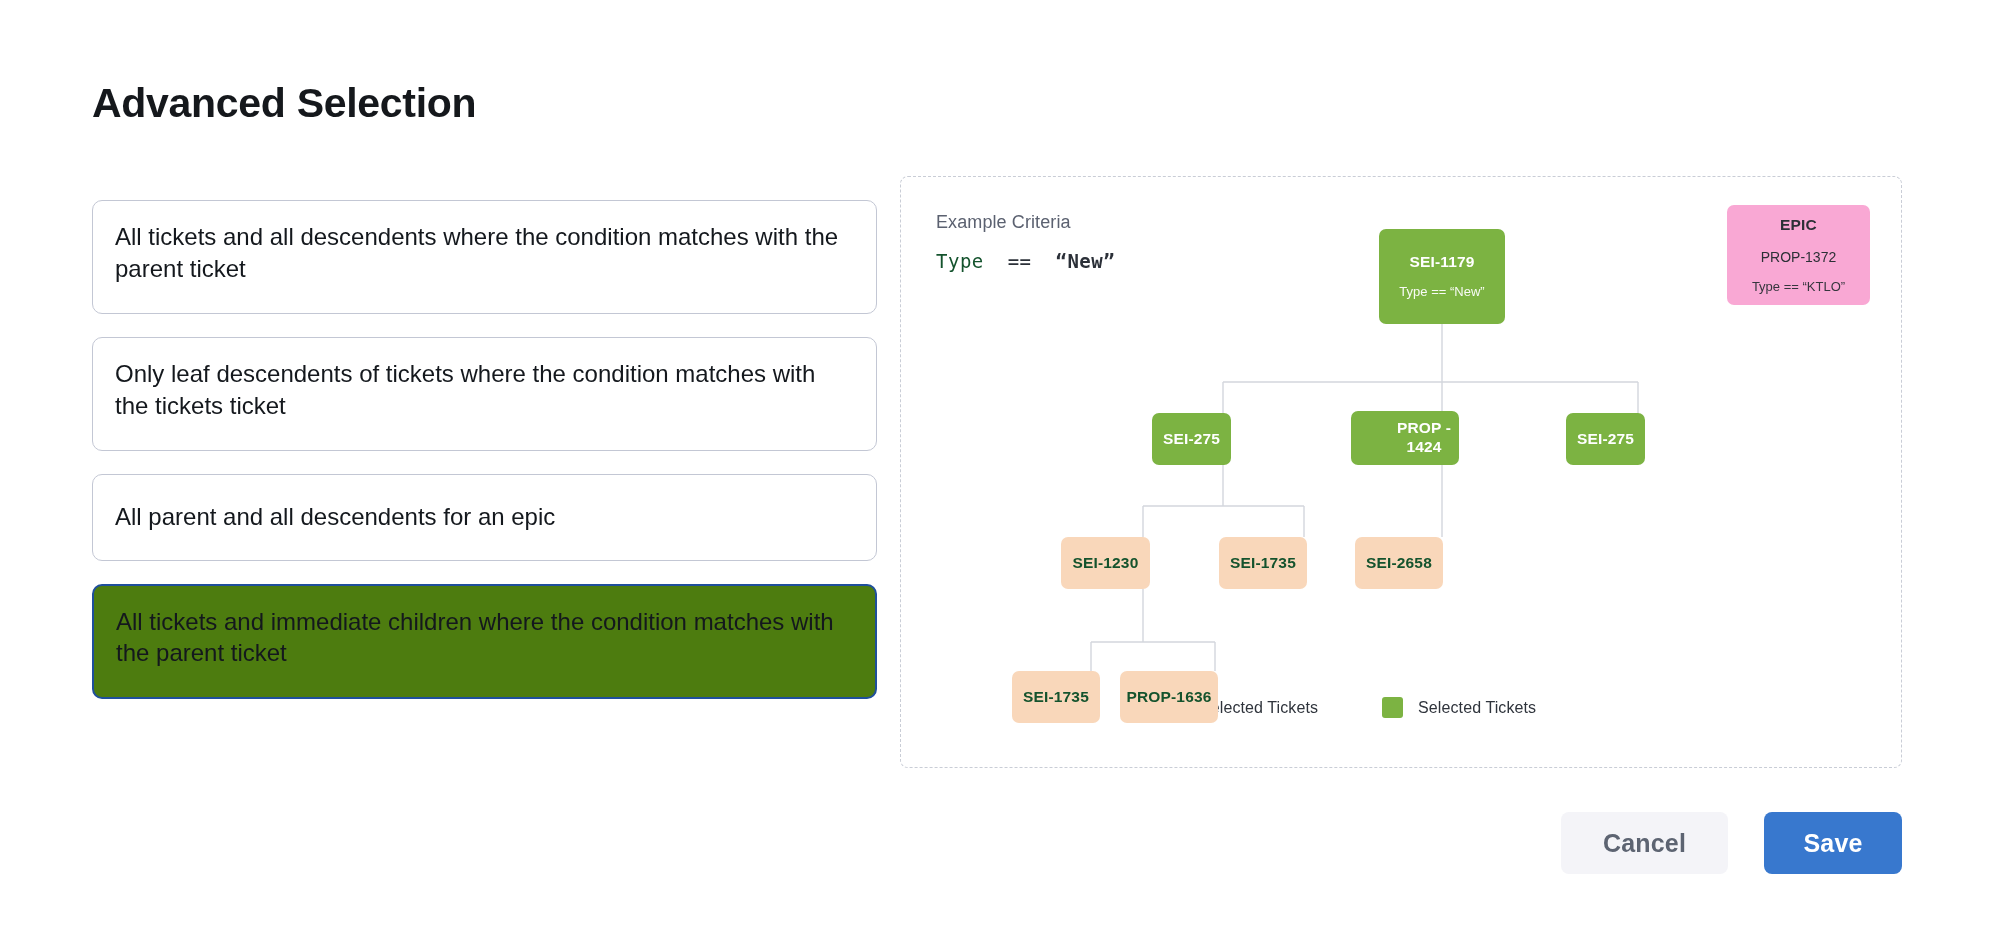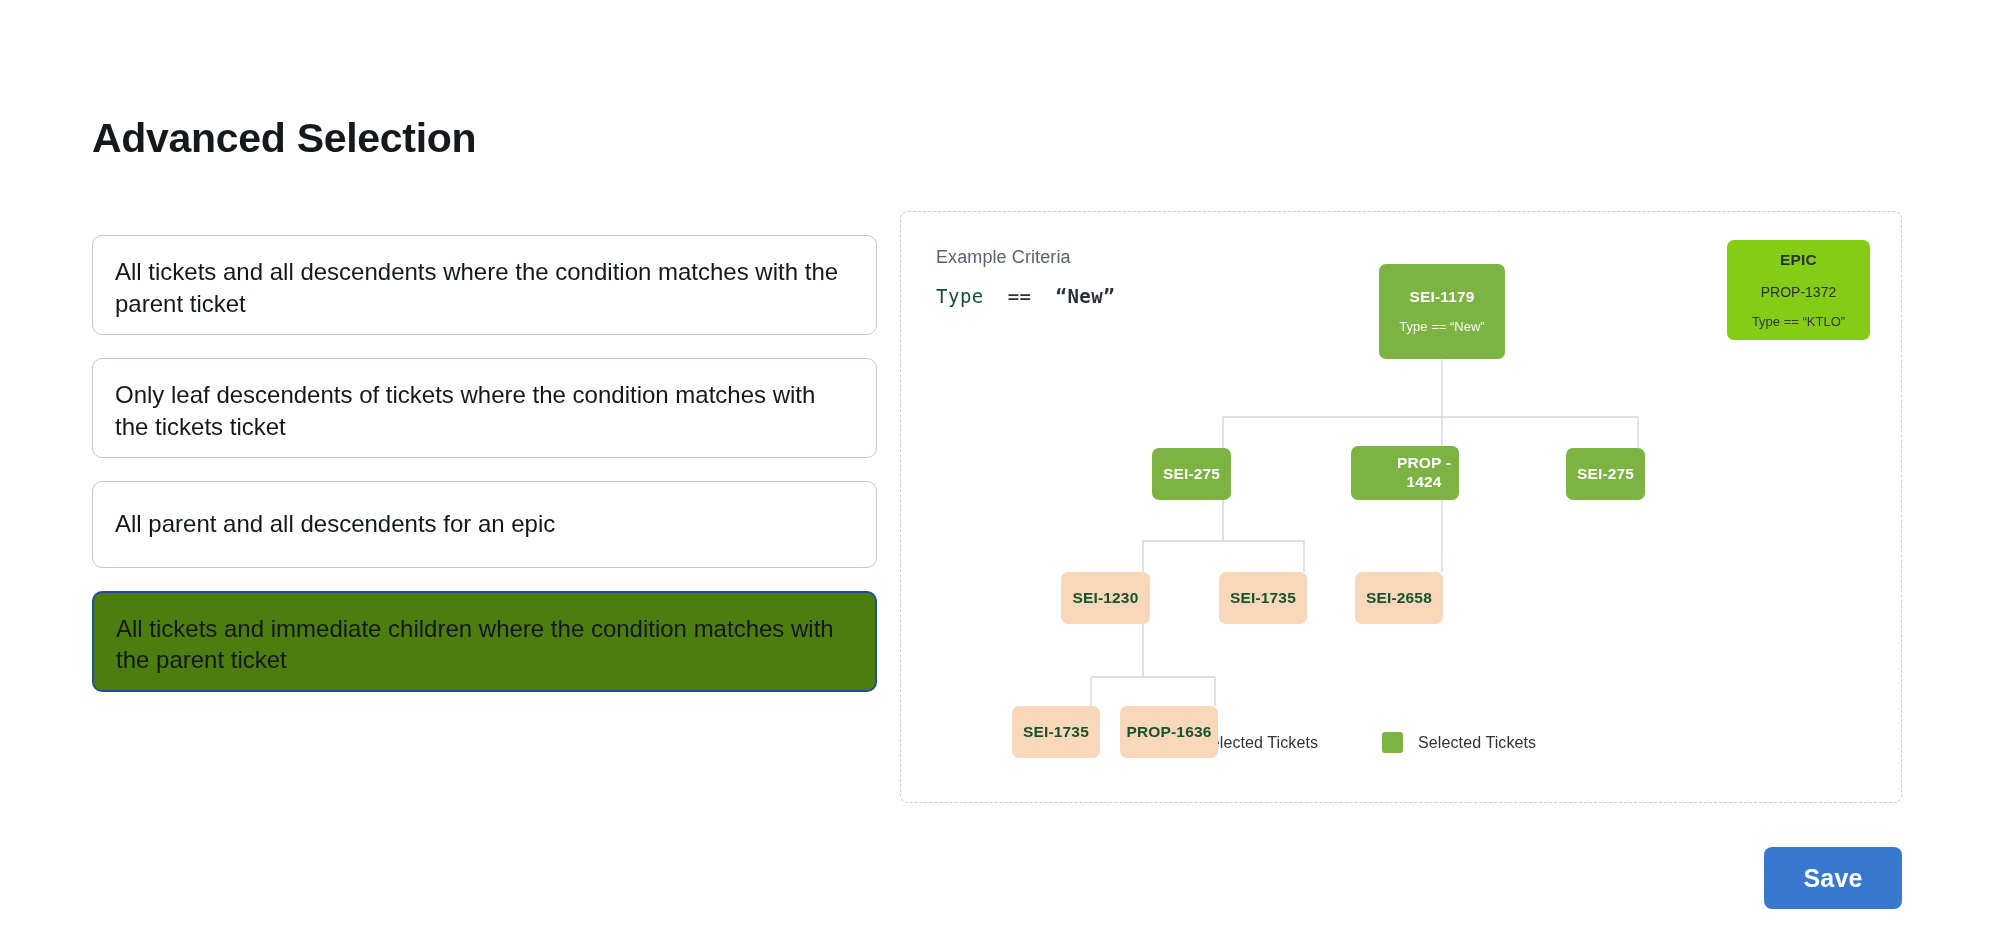--- a/index.html
+++ b/index.html
@@ -14,21 +14,20 @@
     height: 934px;
     font-family: "Liberation Sans", sans-serif;
     color: #111418;
     overflow: hidden;
   }
 
   .page {
     position: relative;
     width: 1994px;
     height: 686px;
-    margin-top: 35px;
   }
 
   
   .page-title {
     position: absolute;
     left: 92px;
     top: 52px;
     font-size: 41px;
     font-weight: 700;
     letter-spacing: -0.3px;
@@ -41,21 +40,21 @@
     position: absolute;
     left: 92px;
     top: 200px;
     width: 785px;
   }
   .option-card {
     width: 785px;
     border: 1.6px solid #c3c7d4;
     border-radius: 10px;
     background: #ffffff;
-    padding: 20px 22px 14px 22px;
+    padding: 20px 22px 28px 22px;
     margin-bottom: 23px;
     cursor: pointer;
   }
   .option-card .option-text {
     font-size: 24px;
     line-height: 1.33;
     color: #14181d;
     font-weight: 400;
   }
   .option-card.single { padding: 26px 22px 27px 22px; }
@@ -104,21 +103,21 @@
     border-radius: 7px;
     display: flex;
     flex-direction: column;
     align-items: center;
     justify-content: center;
     text-align: center;
     z-index: 3;
   }
   .node.green { background: #7cb342; color: #ffffff; }
   .node.peach { background: #f9d7ba; color: #14532d; }
-  .node.cyan  { background: #84cc16; color: #2c3036; }
+  .node.cyan  { background: #f9a8d4; color: #2c3036; }
 
   .node .nid {
     font-size: 15.5px;
     font-weight: 700;
     letter-spacing: 0.15px;
     line-height: 1.2;
   }
   .node .nsub {
     font-size: 13px;
     font-weight: 400;
@@ -312,16 +311,17 @@
       </div>
       <div class="legend-item">
         <span class="legend-swatch green"></span>
         <span class="legend-label">Selected Tickets</span>
       </div>
     </div>
 
   </div>
 
   <div class="footer">
+    <button class="btn btn-cancel">Cancel</button>
     <button class="btn btn-save">Save</button>
   </div>
 
 </div>
 
 </body></html>

